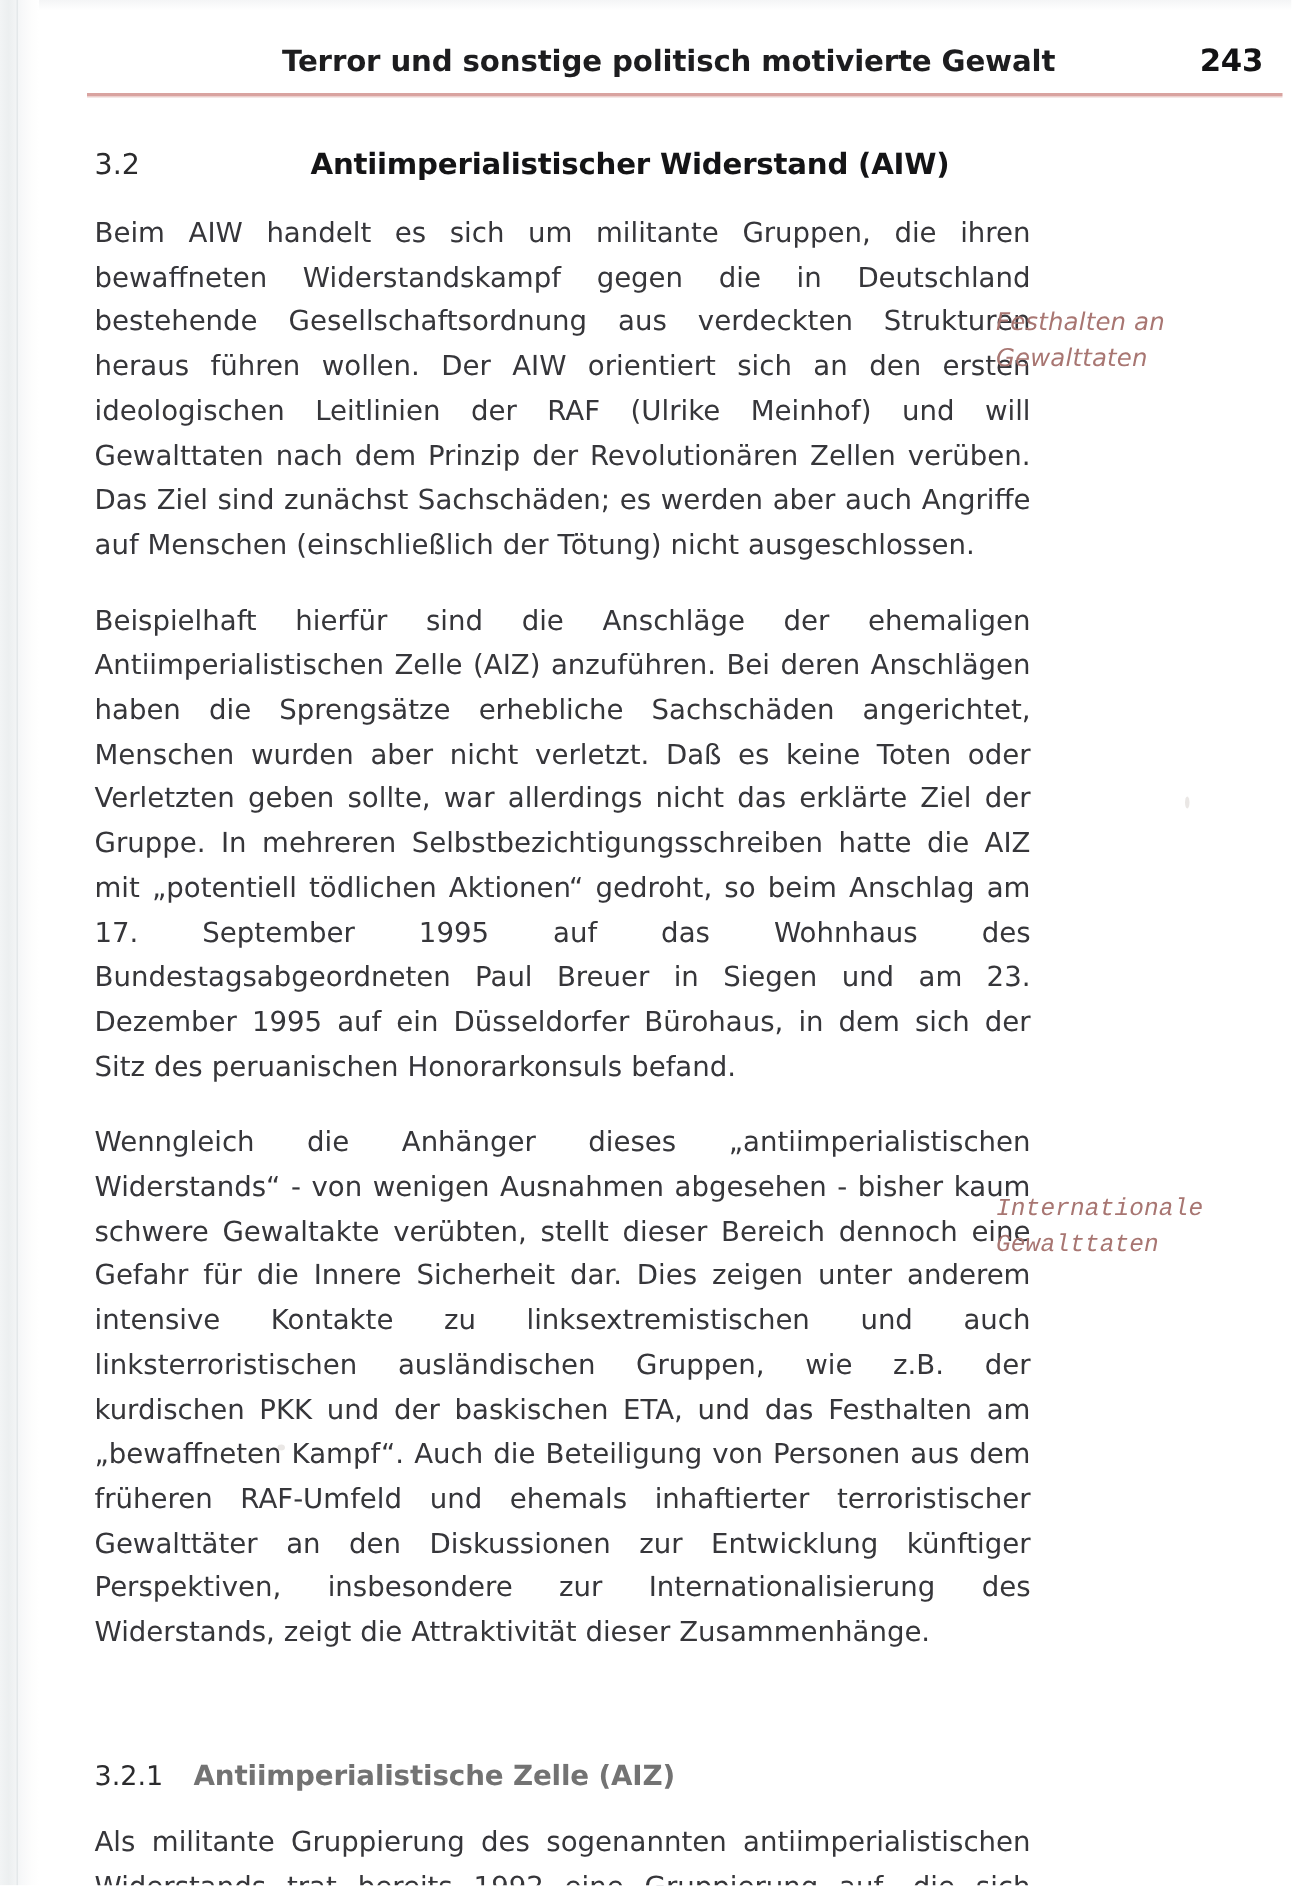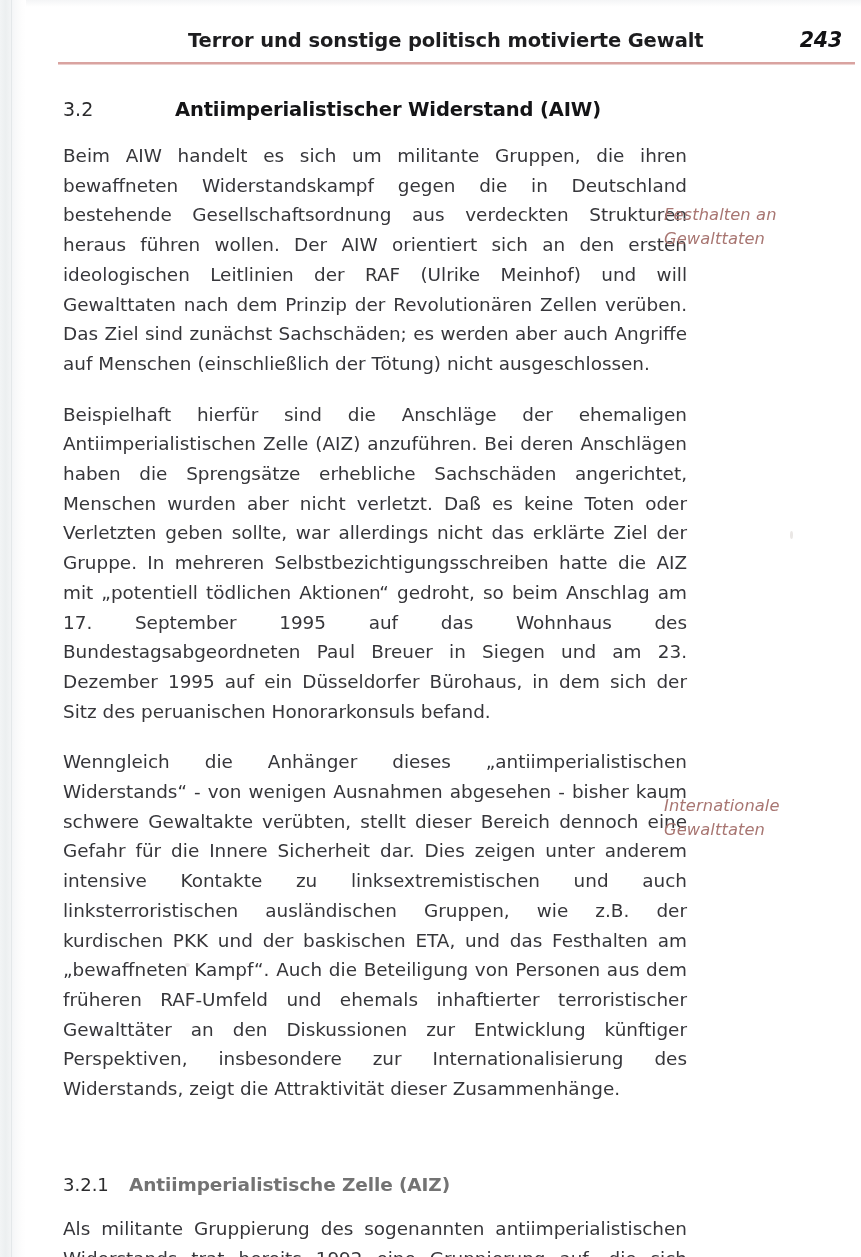--- a/index.html
+++ b/index.html
@@ -76,21 +76,20 @@
     font-weight: 700;
     letter-spacing: -0.1px;
     color: #1d1d1f;
     margin-left: 130px;
   }
   .running-head-pageno {
     font-size: 20.5px;
     font-weight: 700;
     color: #121214;
     letter-spacing: -0.2px;
-    font-style: italic;
   }
   .head-rule {
     position: absolute;
     left: 58px;
     top: 62px;
     width: 797px;
     height: 2px;
     background: #d9a3a0;
   }
   .head-rule-soft {
@@ -105,23 +104,24 @@
   
   .column {
     position: absolute;
     left: 63px;
     top: 98px;
     width: 624px;
   }
 
   .sec-heading {
     display: flex;
-    align-items: flex-start;
+    align-items: center;
     margin: 0 0 20px 0;
     color: #1f1f21;
+    gap: 32px;
   }
   .sec-num {
     font-size: 19px;
     font-weight: 400;
     width: 66px;
     flex: 0 0 66px;
     color: #2b2b2d;
   }
   .sec-title {
     font-size: 19.5px;
@@ -170,21 +170,21 @@
     left: 664px;
     width: 158px;
     font-size: 16.3px;
     line-height: 24px;
     font-style: italic;
     color: #a87672;
     letter-spacing: 0.1px;
   }
   .margin-note span { display: block; }
   #margin-note-1 { top: 203px; }
-  #margin-note-2 { top: 794px; }
+  #margin-note-2 { top: 794px; font-family: Liberation Mono, monospace; }
 </style>
 </head>
 <body>
 
 <div id="page">
 
   <div class="scan-top-shade"></div>
   <div class="scan-gutter"></div>
   <div class="scan-gutter-line"></div>
 

